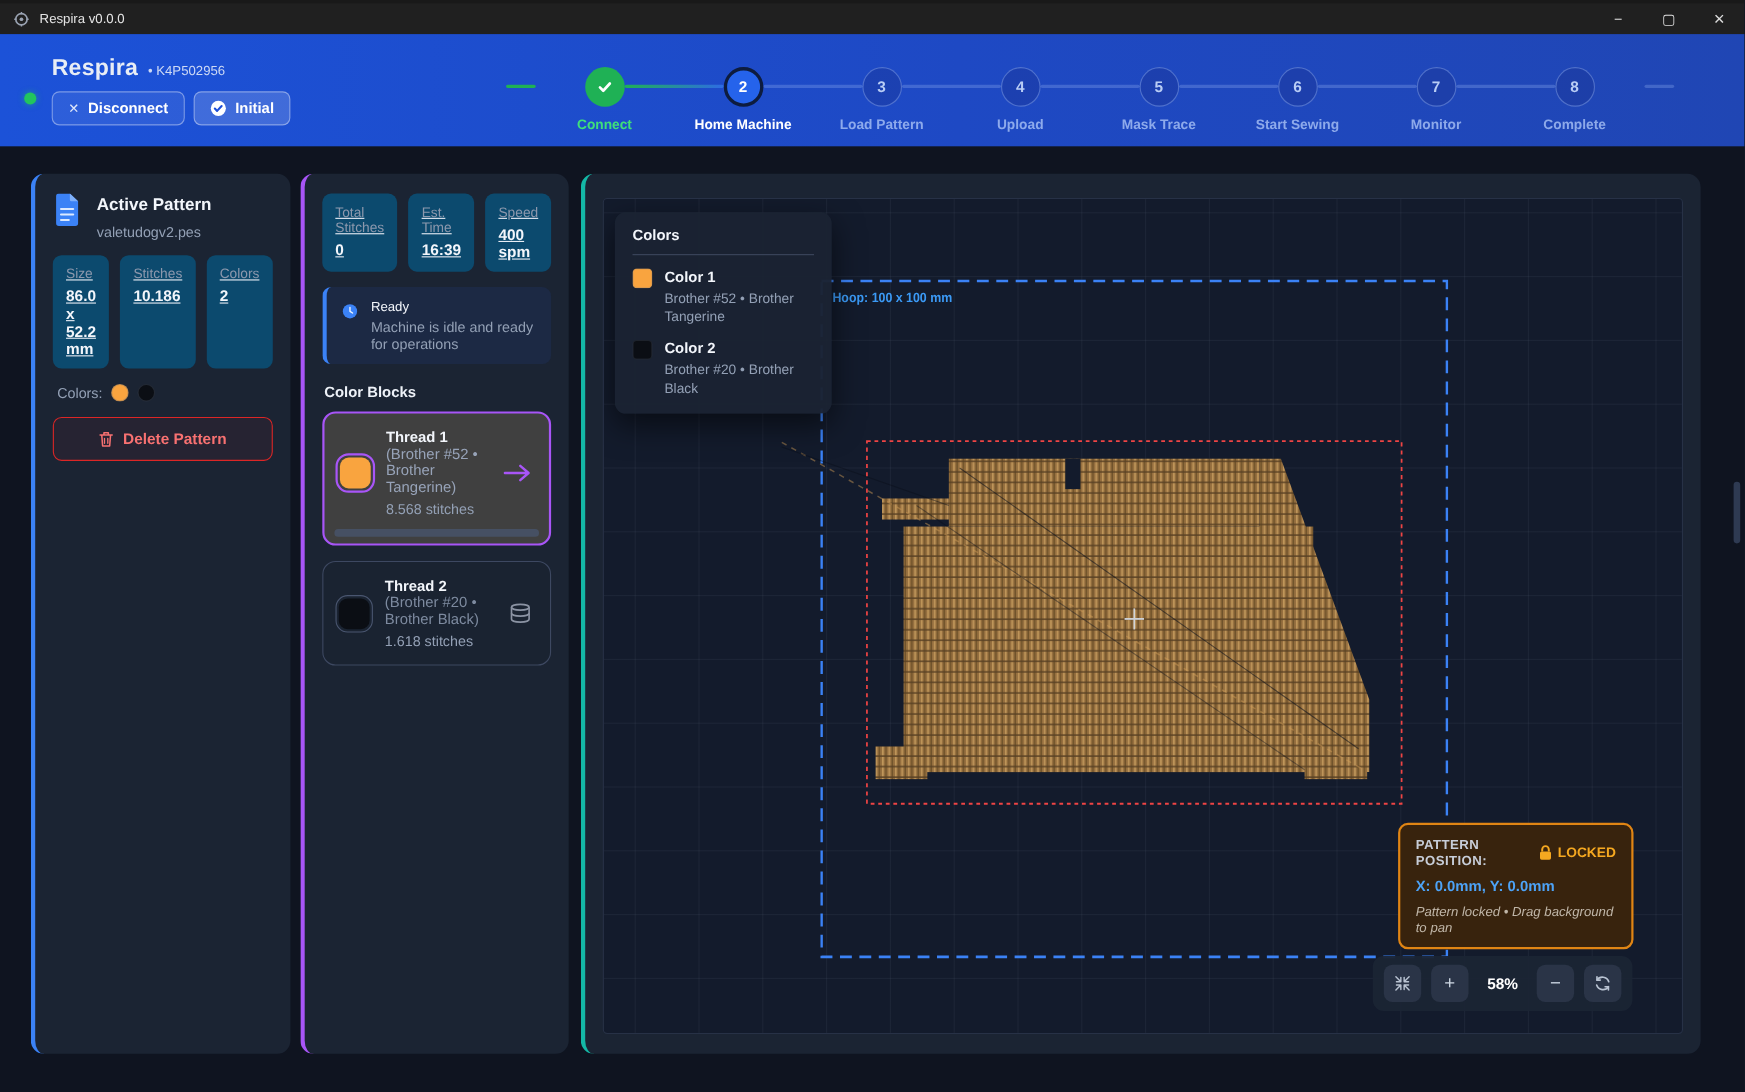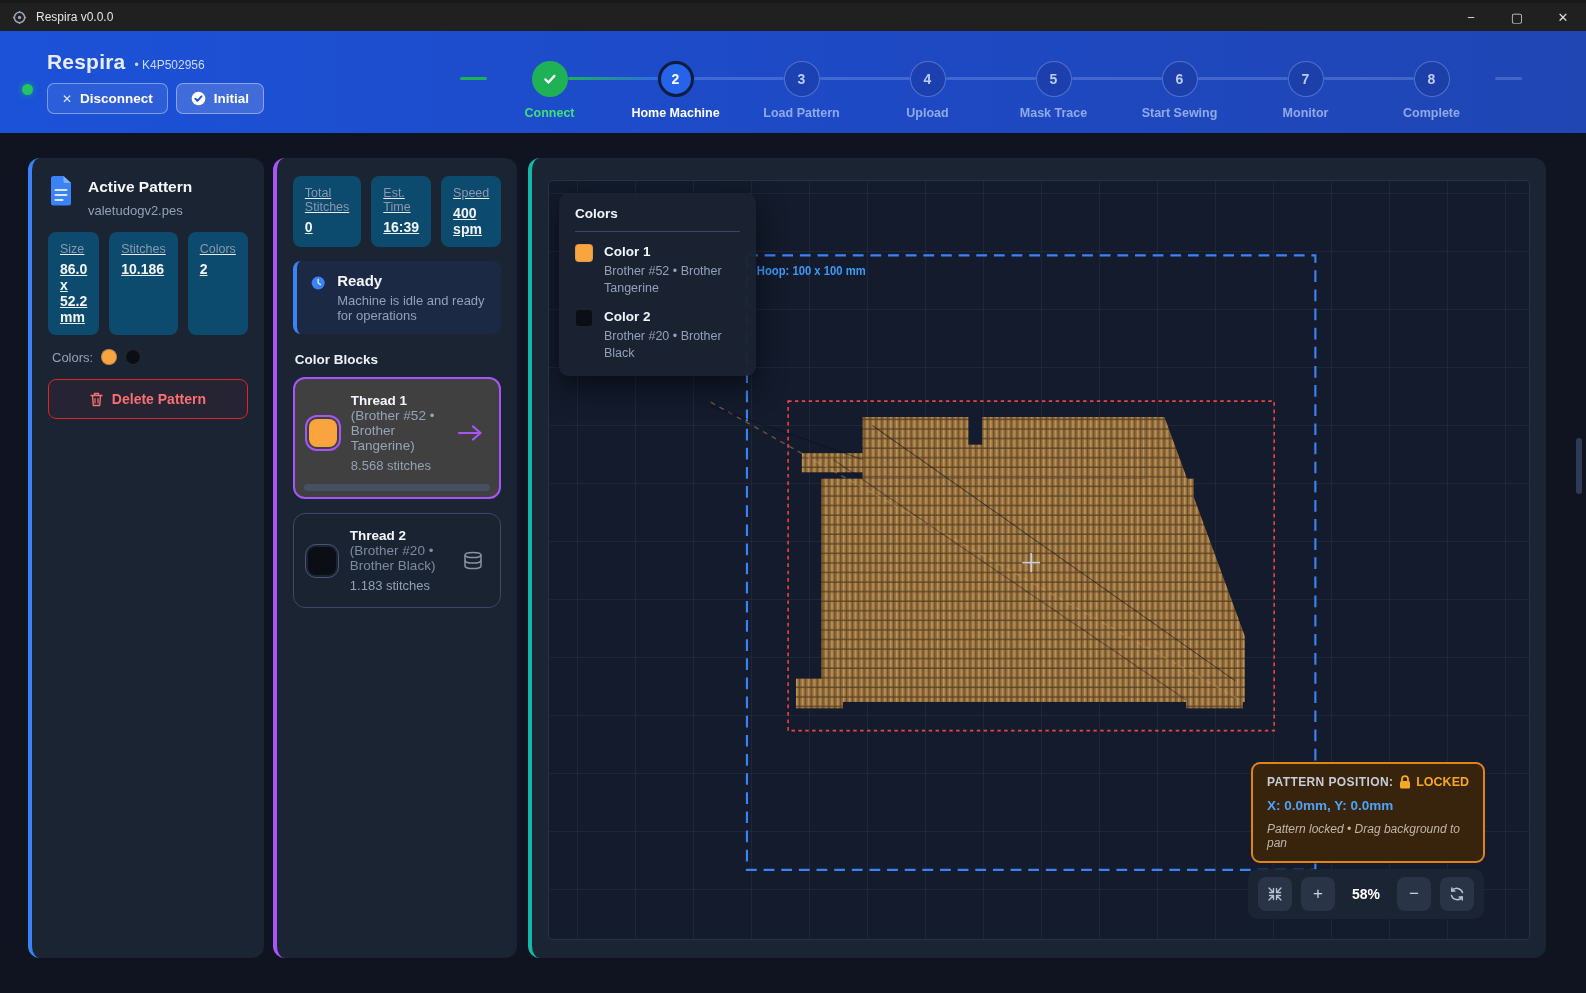--- a/index.html
+++ b/index.html
@@ -69,21 +69,21 @@
   .colors-line { display:flex; align-items:center; gap:8px; margin:2px 0 14px 4px; }
   .colors-line .cl-label { font-size:13px; color:#93a0b5; }
   .dot { width:16px; height:16px; border-radius:50%; border:1px solid #55607455; }
 
   .delete-btn { width:100%; display:flex; align-items:center; justify-content:center; gap:9px;
                 background:rgba(180,30,40,.07); border:1px solid #dc2626; border-radius:8px;
                 padding:11px 0; font-size:14px; font-weight:bold; color:#f87171; }
 
   .status-box { background:#1c2944; border-left:4px solid #3b82f6; border-radius:8px;
                 padding:11px 14px; display:flex; gap:12px; align-items:flex-start; margin-bottom:18px; }
-  .status-title { font-size:15px; font-weight:bold; color:#f3f6fb; margin-bottom:4px; }
+  .status-title { font-size:12px; font-weight:normal; color:#f3f6fb; margin-bottom:4px; }
   .status-desc { font-size:13px; color:#93a0b5; }
 
   .blocks-label { font-size:13.5px; font-weight:bold; color:#eef2f8; margin:2px 0 10px 2px; }
   .thread-card { position:relative; display:flex; align-items:center; gap:14px; border-radius:12px;
                  padding:14px 16px 14px 14px; margin-bottom:14px; }
   .thread-card.active { background:#404040; border:2px solid #a855f7; padding-bottom:24px; }
   .thread-card.idle { background:#1a2331; border:1.5px solid #3d4861; }
   .swatch { width:28px; height:28px; border-radius:8px; flex:0 0 auto; }
   .thread-card.active .swatch { outline:2px solid #a855f7; outline-offset:2px; }
   .thread-card.idle .swatch { outline:1.5px solid #4a5670; outline-offset:2px; }
@@ -105,21 +105,21 @@
   .canvas-svg { position:absolute; inset:0; width:100%; height:100%; }
 
   .legend { position:absolute; left:10px; top:12px; width:197px; background:rgba(27,35,51,.97);
             border-radius:10px; padding:13px 16px 14px; box-shadow:0 10px 28px rgba(0,0,0,.55); }
   .legend-title { font-size:13.5px; font-weight:bold; color:#f3f6fb; padding-bottom:10px; border-bottom:1px solid #3c465c; }
   .legend-item { display:flex; gap:11px; margin-top:12px; }
   .legend-swatch { width:18px; height:18px; border-radius:4px; flex:0 0 auto; border:1.5px solid #67728833; }
   .legend-name { font-size:13.5px; font-weight:bold; color:#f3f6fb; margin-bottom:4px; }
   .legend-desc { font-size:12.5px; color:#93a0b5; line-height:1.35; }
 
-  .pos-overlay { position:absolute; right:44px; bottom:76px; width:234px; background:#38230d;
+  .pos-overlay { position:absolute; right:44px; bottom:76px; width:214px; background:#38230d;
                  border:2px solid #e08514; border-radius:9px; padding:11px 14px; }
   .pos-row1 { display:flex; align-items:center; justify-content:space-between; }
   .pos-label { font-size:12px; font-weight:bold; letter-spacing:.4px; color:#c7cdd8; }
   .locked-wrap { display:flex; align-items:center; gap:5px; }
   .locked-text { font-size:12.5px; font-weight:bold; color:#f5a820; }
   .pos-coords { font-size:13.5px; font-weight:bold; color:#4da3f7; margin-top:9px; }
   .pos-hint { font-size:12px; font-style:italic; color:#c0b6a8; margin-top:9px; }
 
   .zoom-bar { position:absolute; right:45px; bottom:20px; display:flex; align-items:center; gap:9px;
               background:rgba(27,36,52,.96); border-radius:10px; padding:8px 10px; }
@@ -317,21 +317,21 @@
           <div class="progress-track"></div>
         </div>
 
         <div class="thread-card idle">
           <span class="swatch" style="background-color: rgb(11, 14, 20);"></span>
           <div class="thread-info">
             <div class="thread-name">
               <b>Thread 2</b>
               <span class="detail"> <span>(Brother #20 • Brother Black)</span></span>
             </div>
-            <div class="thread-stitches">1.183 stitches</div>
+            <div class="thread-stitches">1.618 stitches</div>
           </div>
           <svg width="22" height="20" viewBox="0 0 22 20">
             <ellipse cx="11" cy="4" rx="8" ry="2.6" fill="none" stroke="#8b93a3" stroke-width="1.5"></ellipse>
             <path d="M3 4v5.5c0 1.45 3.6 2.6 8 2.6s8-1.15 8-2.6V4" fill="none" stroke="#8b93a3" stroke-width="1.5"></path>
             <path d="M3 9.5V15c0 1.45 3.6 2.6 8 2.6s8-1.15 8-2.6V9.5" fill="none" stroke="#8b93a3" stroke-width="1.5"></path>
           </svg>
         </div>
       </div>
     </div>
 

